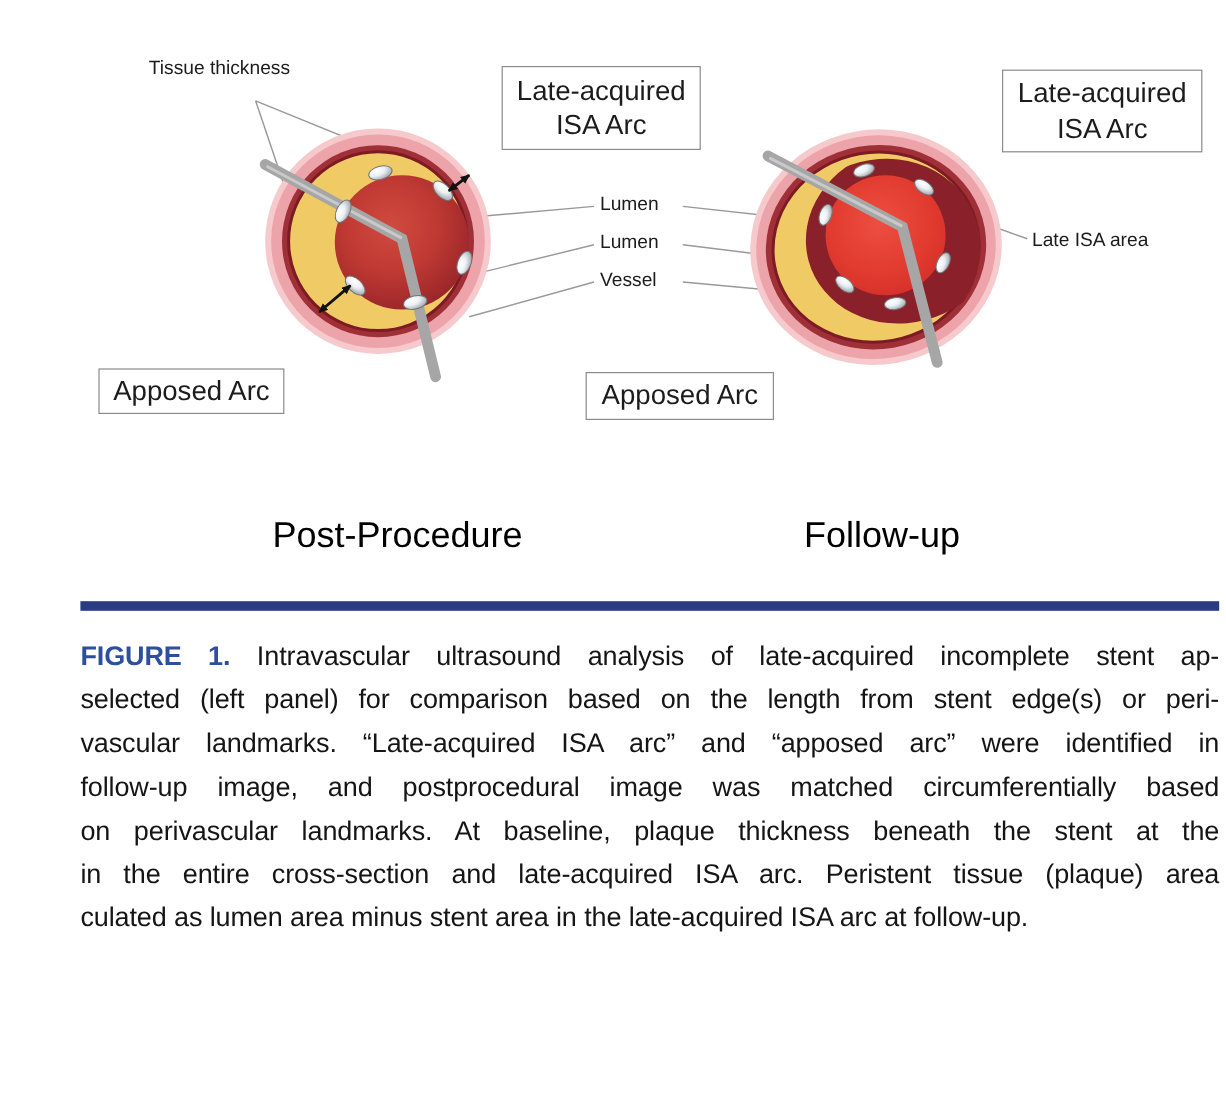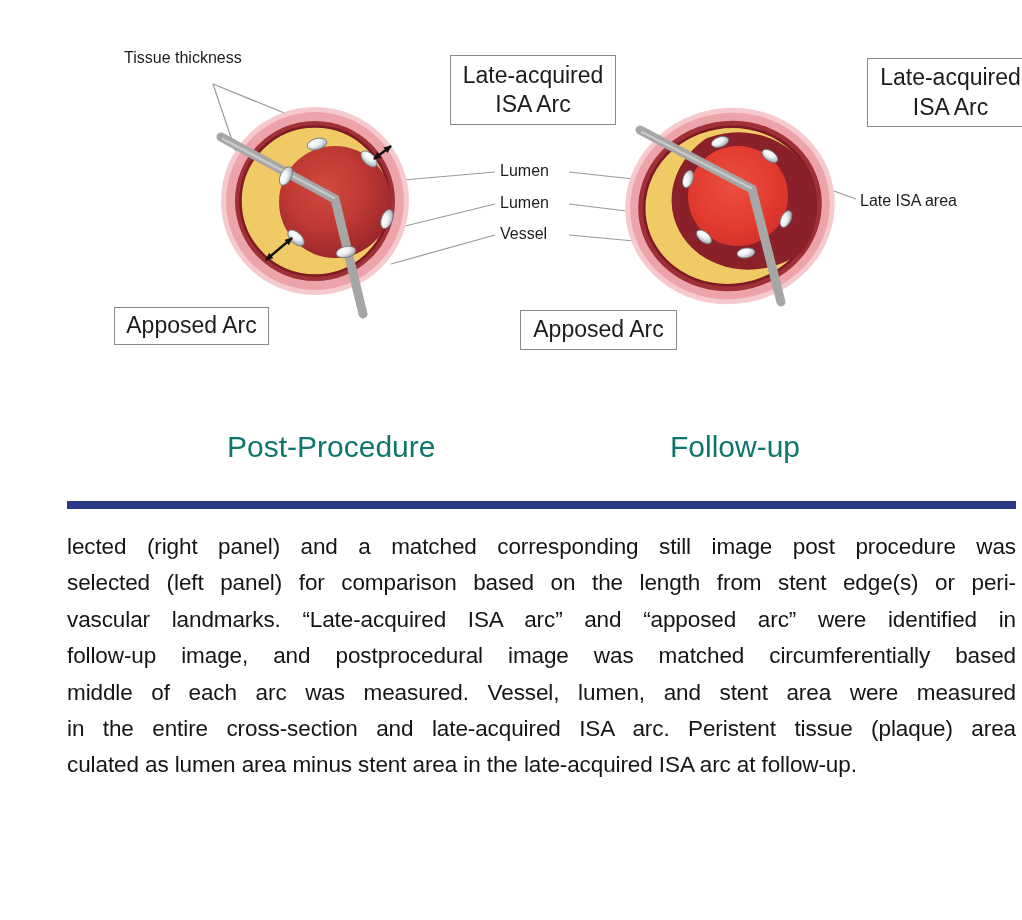--- a/index.html
+++ b/index.html
@@ -5,23 +5,23 @@
   html,body{margin:0;padding:0;}
   body{
     width:1022px;height:920px;position:relative;background:#ffffff;
     font-family:"Liberation Sans", sans-serif;overflow:hidden;
     color:var(--text_dark,#1c1c1c);
   }
   .lbl{position:absolute;font-size:16px;color:var(--text_dark,#1c1c1c);white-space:nowrap;}
   .box{
     position:absolute;border:1.5px solid var(--box_border,#8a8a8a);background:#fff;
     display:flex;flex-direction:column;align-items:center;justify-content:center;
-    font-size:23px;line-height:1.28;color:var(--text_dark,#1c1c1c);text-align:center;margin-left:32px;
+    font-size:23px;line-height:1.28;color:var(--text_dark,#1c1c1c);text-align:center;
   }
-  .panel-title{position:absolute;font-size:30px;color:#0f766e;white-space:nowrap;}
+  .panel-title{position:absolute;font-size:30px;color:#000000;white-space:nowrap;}
   #figure-rule{position:absolute;left:67px;top:501px;width:949px;height:8px;background:var(--rule,#2b3a84);}
   #caption{
     position:absolute;left:67px;top:529px;width:949px;
     font-size:22.5px;line-height:36.4px;letter-spacing:-0.1px;color:#151515;
   }
   .cap-line{text-align:justify;text-align-last:justify;white-space:normal;}
   .cap-line.last{text-align-last:auto;}
   .fig-label{color:var(--accent,#2d4f9e);font-weight:bold;}
   svg{position:absolute;left:0;top:0;}
 </style>
@@ -145,20 +145,20 @@
 <div class="box" style="left:488px;top:310px;width:155px;height:38px;">
   <div>Apposed Arc</div>
 </div>
 
 <div class="panel-title" style="left:227px;top:430px;">Post-Procedure</div>
 <div class="panel-title" style="left:670px;top:430px;text-align:center;">Follow-up</div>
 
 <div id="figure-rule"></div>
 
 <div id="caption">
-  <div class="cap-line">lected (right panel) and a matched corresponding still image post procedure was</div>
+  <div class="cap-line"><span class="fig-label">FIGURE 1.</span> <span>Intravascular ultrasound analysis of late-acquired incomplete stent ap-</span></div>
   <div class="cap-line">selected (left panel) for comparison based on the length from stent edge(s) or peri-</div>
   <div class="cap-line">vascular landmarks. “Late-acquired ISA arc” and “apposed arc” were identified in</div>
   <div class="cap-line">follow-up image, and postprocedural image was matched circumferentially based</div>
-  <div class="cap-line">middle of each arc was measured. Vessel, lumen, and stent area were measured</div>
+  <div class="cap-line">on perivascular landmarks. At baseline, plaque thickness beneath the stent at the</div>
   <div class="cap-line">in the entire cross-section and late-acquired ISA arc. Peristent tissue (plaque) area</div>
   <div class="cap-line last">culated as lumen area minus stent area in the late-acquired ISA arc at follow-up.</div>
 </div>
 
 </body></html>

